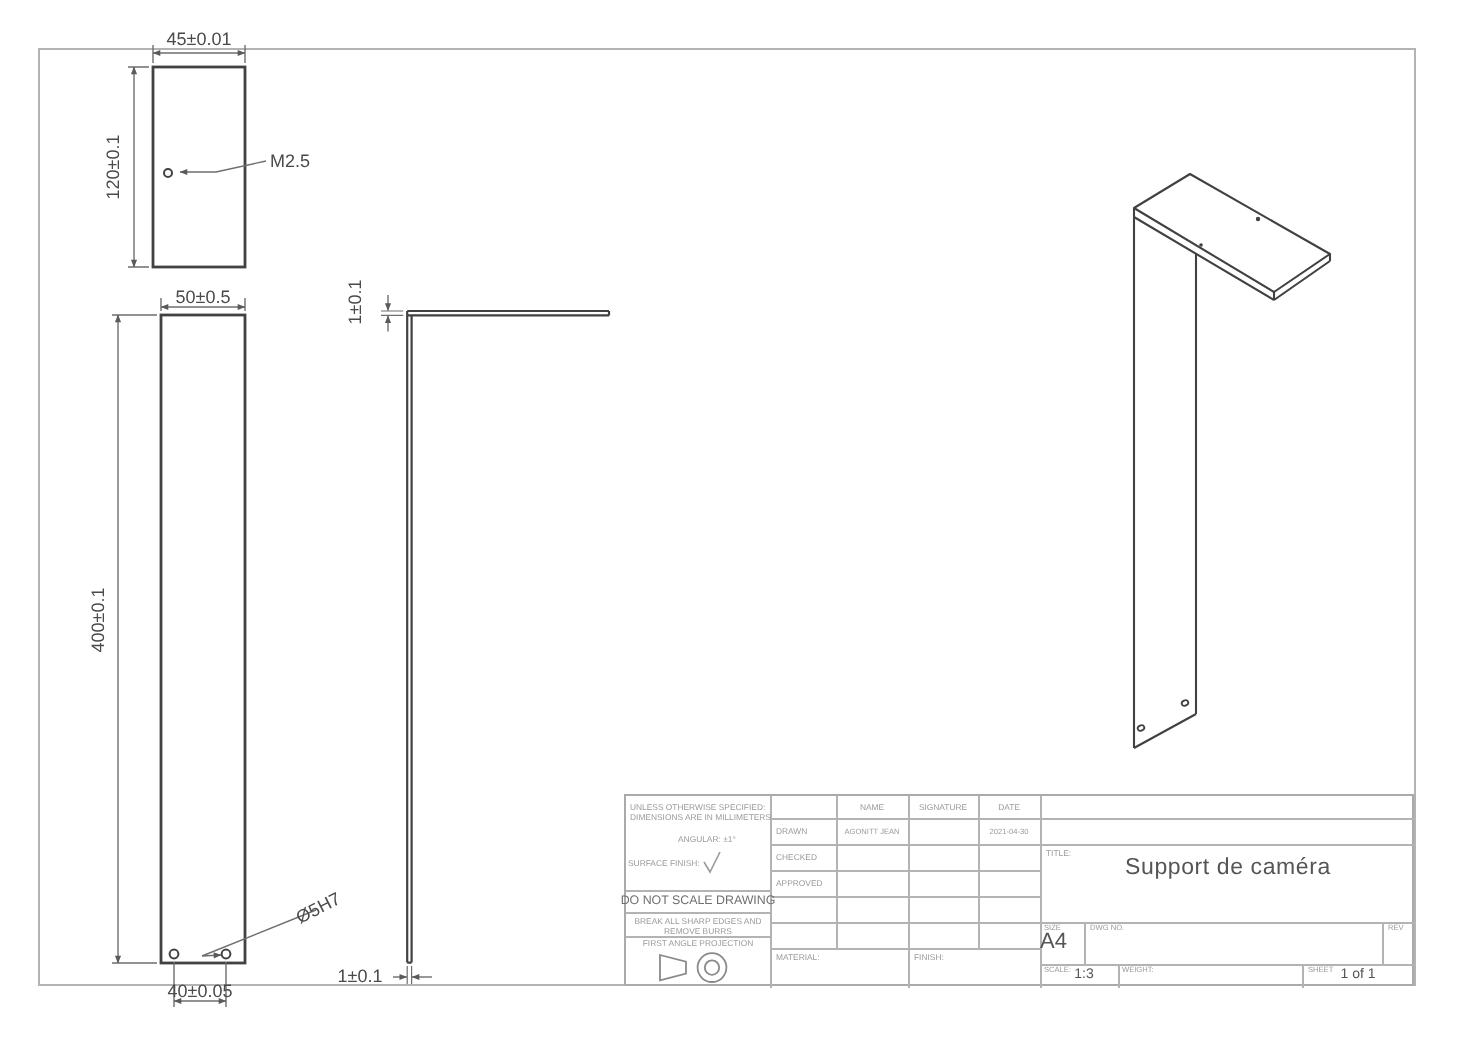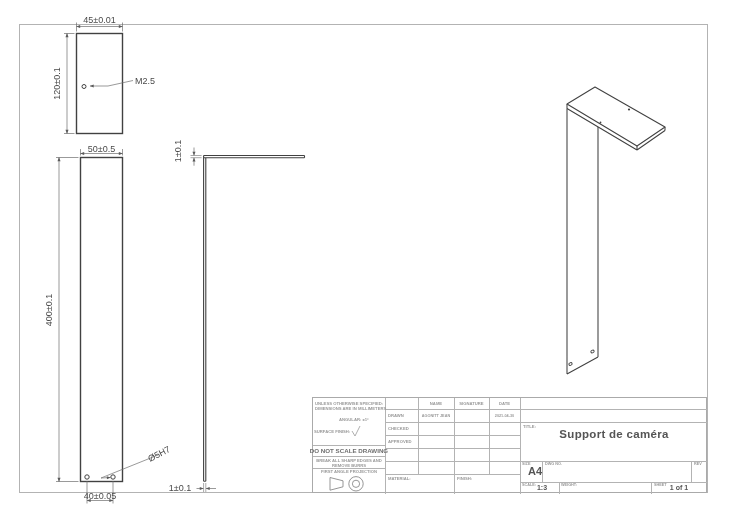--- a/index.html
+++ b/index.html
@@ -4,21 +4,21 @@
 <style>
   html,body{margin:0;padding:0;background:#fff;}
   #sheet{position:relative;width:734px;height:505px;background:#ffffff;overflow:hidden;
          font-family:"Liberation Sans",sans-serif;}
   svg text{font-family:"Liberation Sans",sans-serif;}
   .dim{font-size:9px;fill:#4a4a4a;}
   
   #tb{position:absolute;left:312px;top:397px;width:395px;height:96px;}
   .ln{position:absolute;background:#b3b3b3;}
   .vln{width:1px;} .hln{height:1px;}
-  .cellText{position:absolute;color:#9a9a9a;white-space:nowrap;font-weight:bold;}
+  .cellText{position:absolute;color:#9a9a9a;white-space:nowrap;}
   .lbl{font-size:4.2px;}
   .tiny{font-size:3.8px;}
   .val{color:#9b9b9b;}
   .big{color:#555;}
   .center{display:flex;align-items:center;justify-content:center;}
 </style>
 </head>
 <body>
 
 <div id="sheet">
@@ -146,21 +146,21 @@
   <div class="cellText lbl" style="left:75px;top:27.5px;">CHECKED</div>
   <div class="cellText lbl" style="left:75px;top:40.5px;">APPROVED</div>
 
   <div class="cellText lbl" style="left:75px;top:77.5px;">MATERIAL:</div>
   <div class="cellText lbl" style="left:144px;top:77.5px;">FINISH:</div>
 
   <div class="cellText lbl" style="left:210px;top:26px;">TITLE:</div>
   <div class="cellText big" style="left:207px;top:30px;width:188px;text-align:center;font-size:11.5px;letter-spacing:0.3px;">Support de caméra</div>
 
   <div class="cellText tiny" style="left:209px;top:64px;">SIZE</div>
-  <div class="cellText big" style="left:207px;top:67px;width:22px;text-align:right;font-size:11px;">A4</div>
+  <div class="cellText big" style="left:207px;top:67px;width:22px;text-align:left;font-size:11px;">A4</div>
   <div class="cellText tiny" style="left:232px;top:64px;">DWG NO.</div>
   <div class="cellText tiny" style="left:381px;top:64px;">REV</div>
 
   <div class="cellText tiny" style="left:209px;top:85px;">SCALE:</div>
   <div class="cellText big" style="left:217px;top:85.5px;width:24px;text-align:center;font-size:7px;">1:3</div>
   <div class="cellText tiny" style="left:248px;top:85px;">WEIGHT:</div>
   <div class="cellText tiny" style="left:341px;top:85px;">SHEET</div>
   <div class="cellText big" style="left:346px;top:85.5px;width:40px;text-align:center;font-size:7px;">1 of 1</div>
 </div>
 

